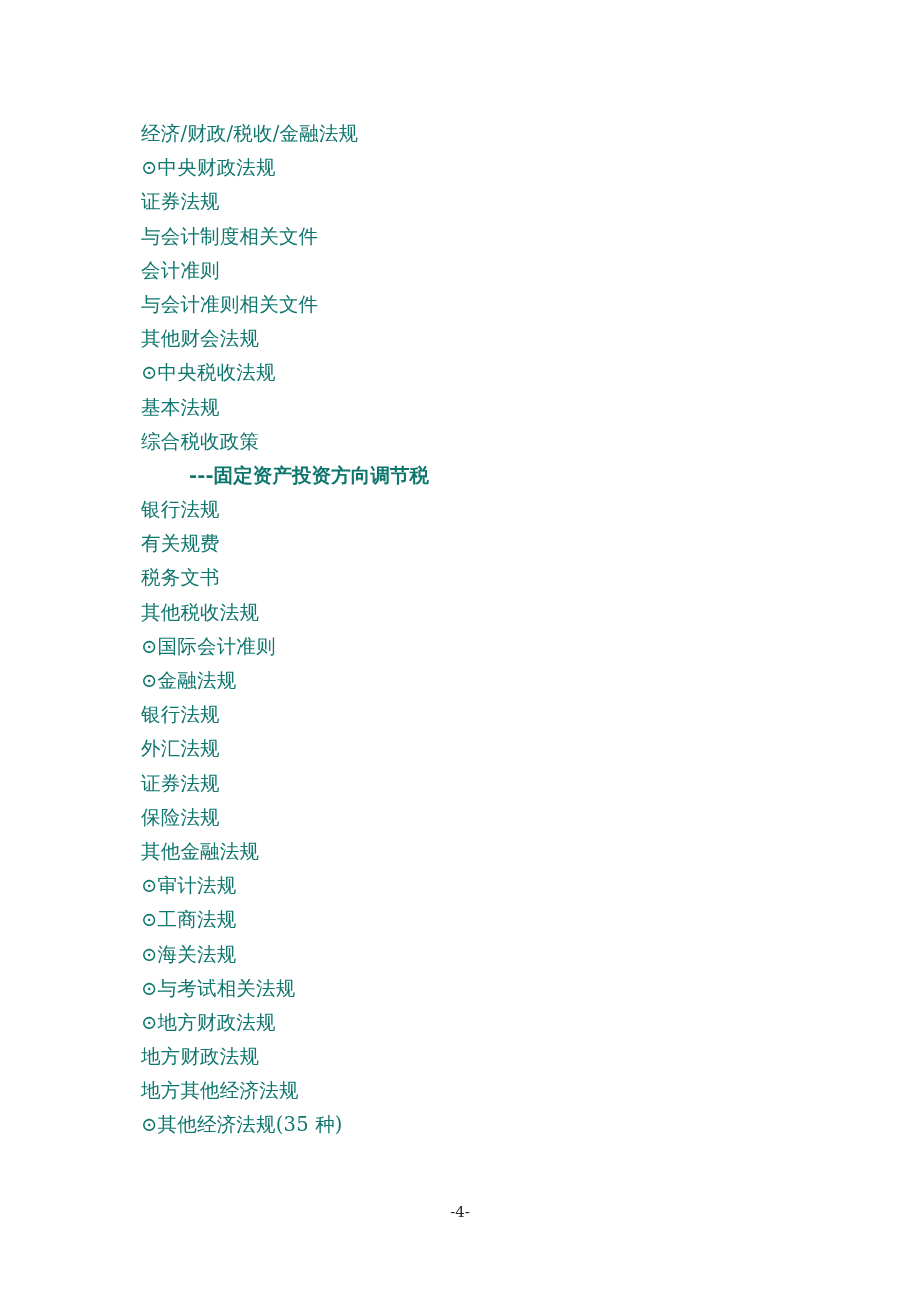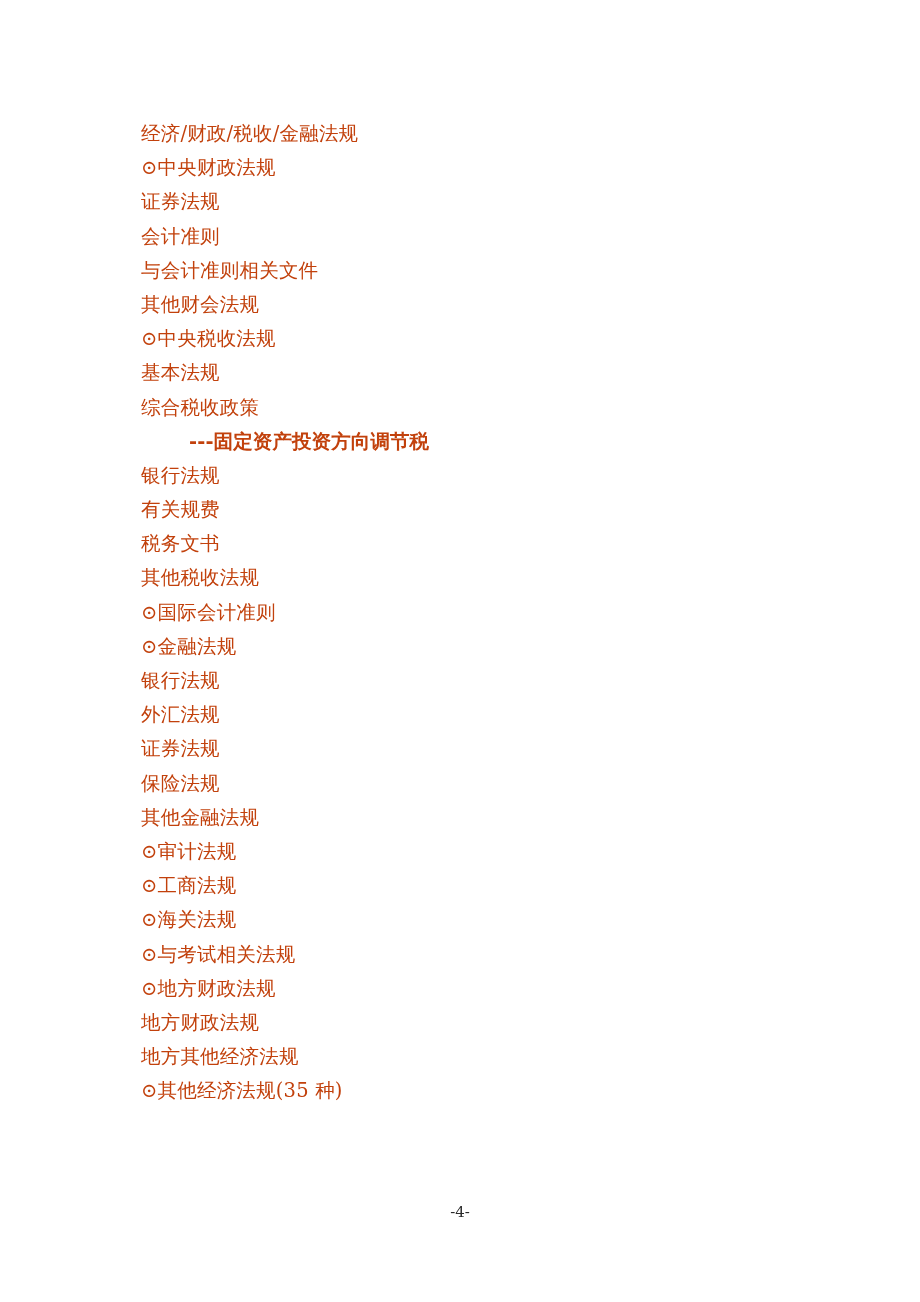--- a/index.html
+++ b/index.html
@@ -26,21 +26,21 @@
     top: 117px;
     width: 660px;
   }
 
   .doc-line {
     font-size: 19.5px;
     line-height: 34.2px;
     height: 34.2px;
     white-space: pre;
     letter-spacing: 0.2px;
-    color: #c2410c;
+    color: #0f766e;
     font-weight: 400;
   }
 
   
   .doc-line.emphasис,
   .doc-line.emphasis {
     font-weight: 600;
     letter-spacing: 0.1px;
     margin-left: 48px;
   }
@@ -60,20 +60,21 @@
 </head>
 <body>
 
 <div class="page">
 
   <div class="content-block">
 
   <div class="doc-line">经济/财政/税收/金融法规</div>
       <div class="doc-line">⊙中央财政法规</div>
       <div class="doc-line">证券法规</div>
+      <div class="doc-line">与会计制度相关文件</div>
       <div class="doc-line">会计准则</div>
       <div class="doc-line">与会计准则相关文件</div>
       <div class="doc-line">其他财会法规</div>
       <div class="doc-line">⊙中央税收法规</div>
       <div class="doc-line">基本法规</div>
       <div class="doc-line">综合税收政策</div>
       <div class="doc-line emphasis">---固定资产投资方向调节税</div>
       <div class="doc-line">银行法规</div>
       <div class="doc-line">有关规费</div>
       <div class="doc-line">税务文书</div>

